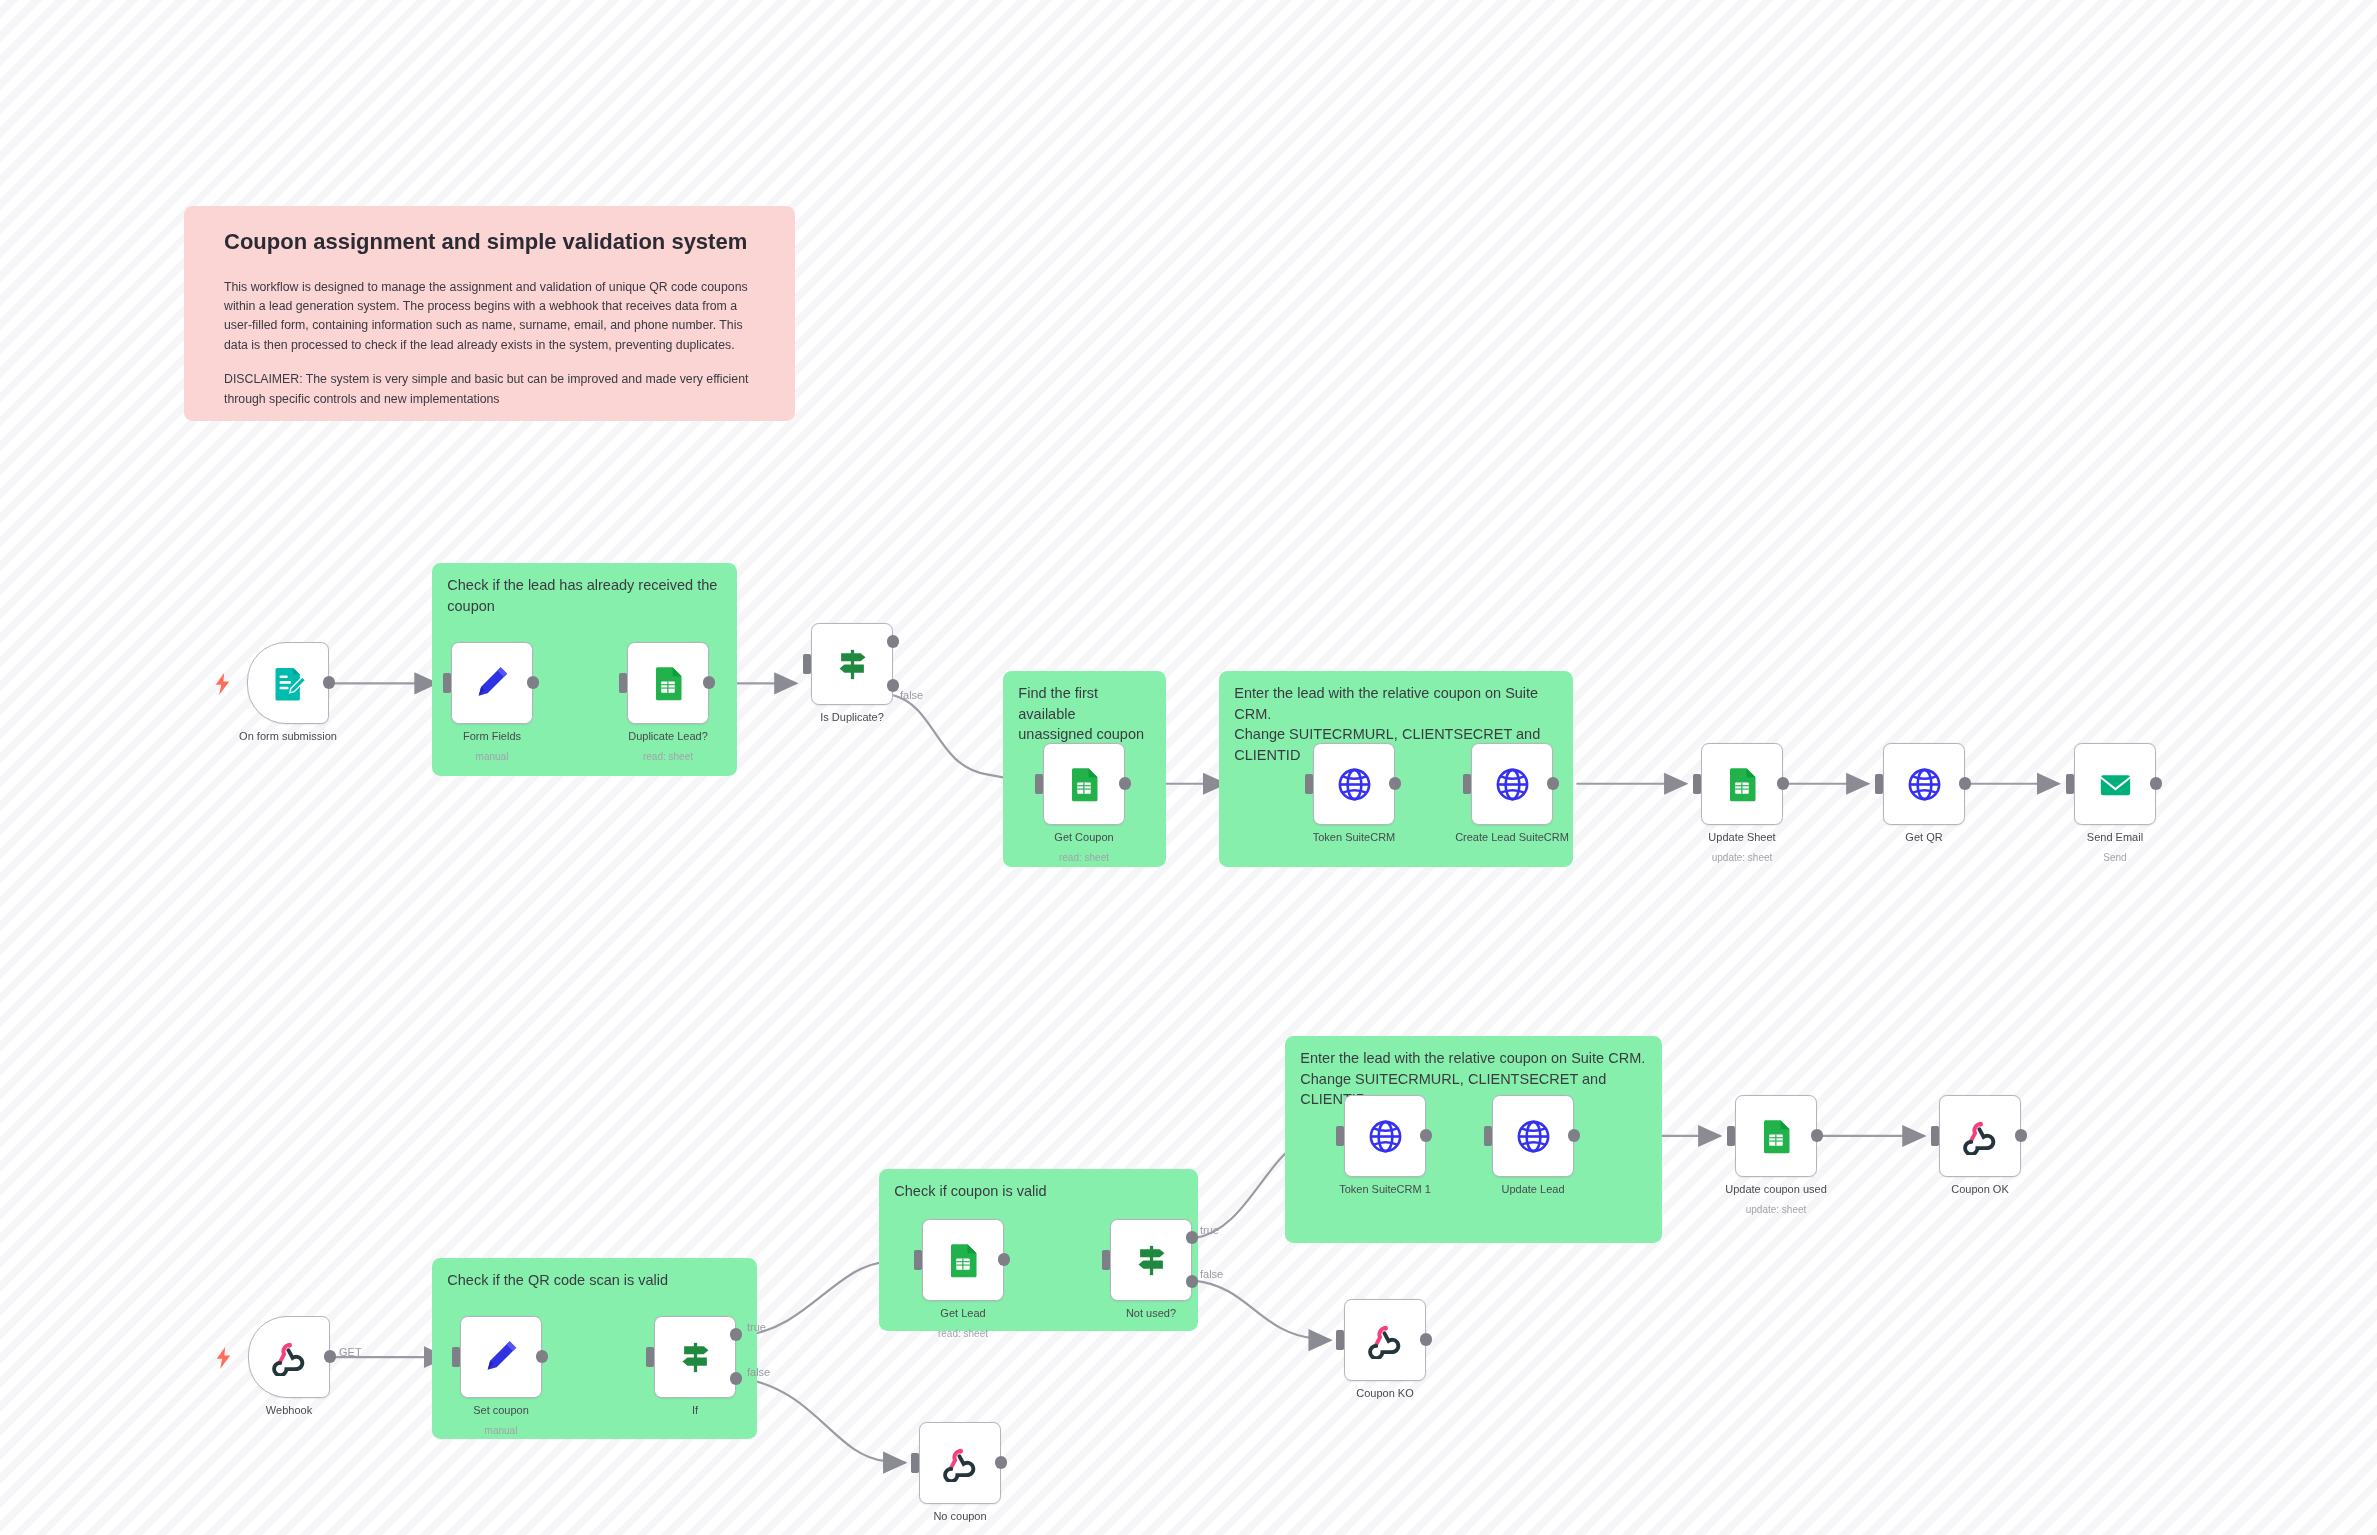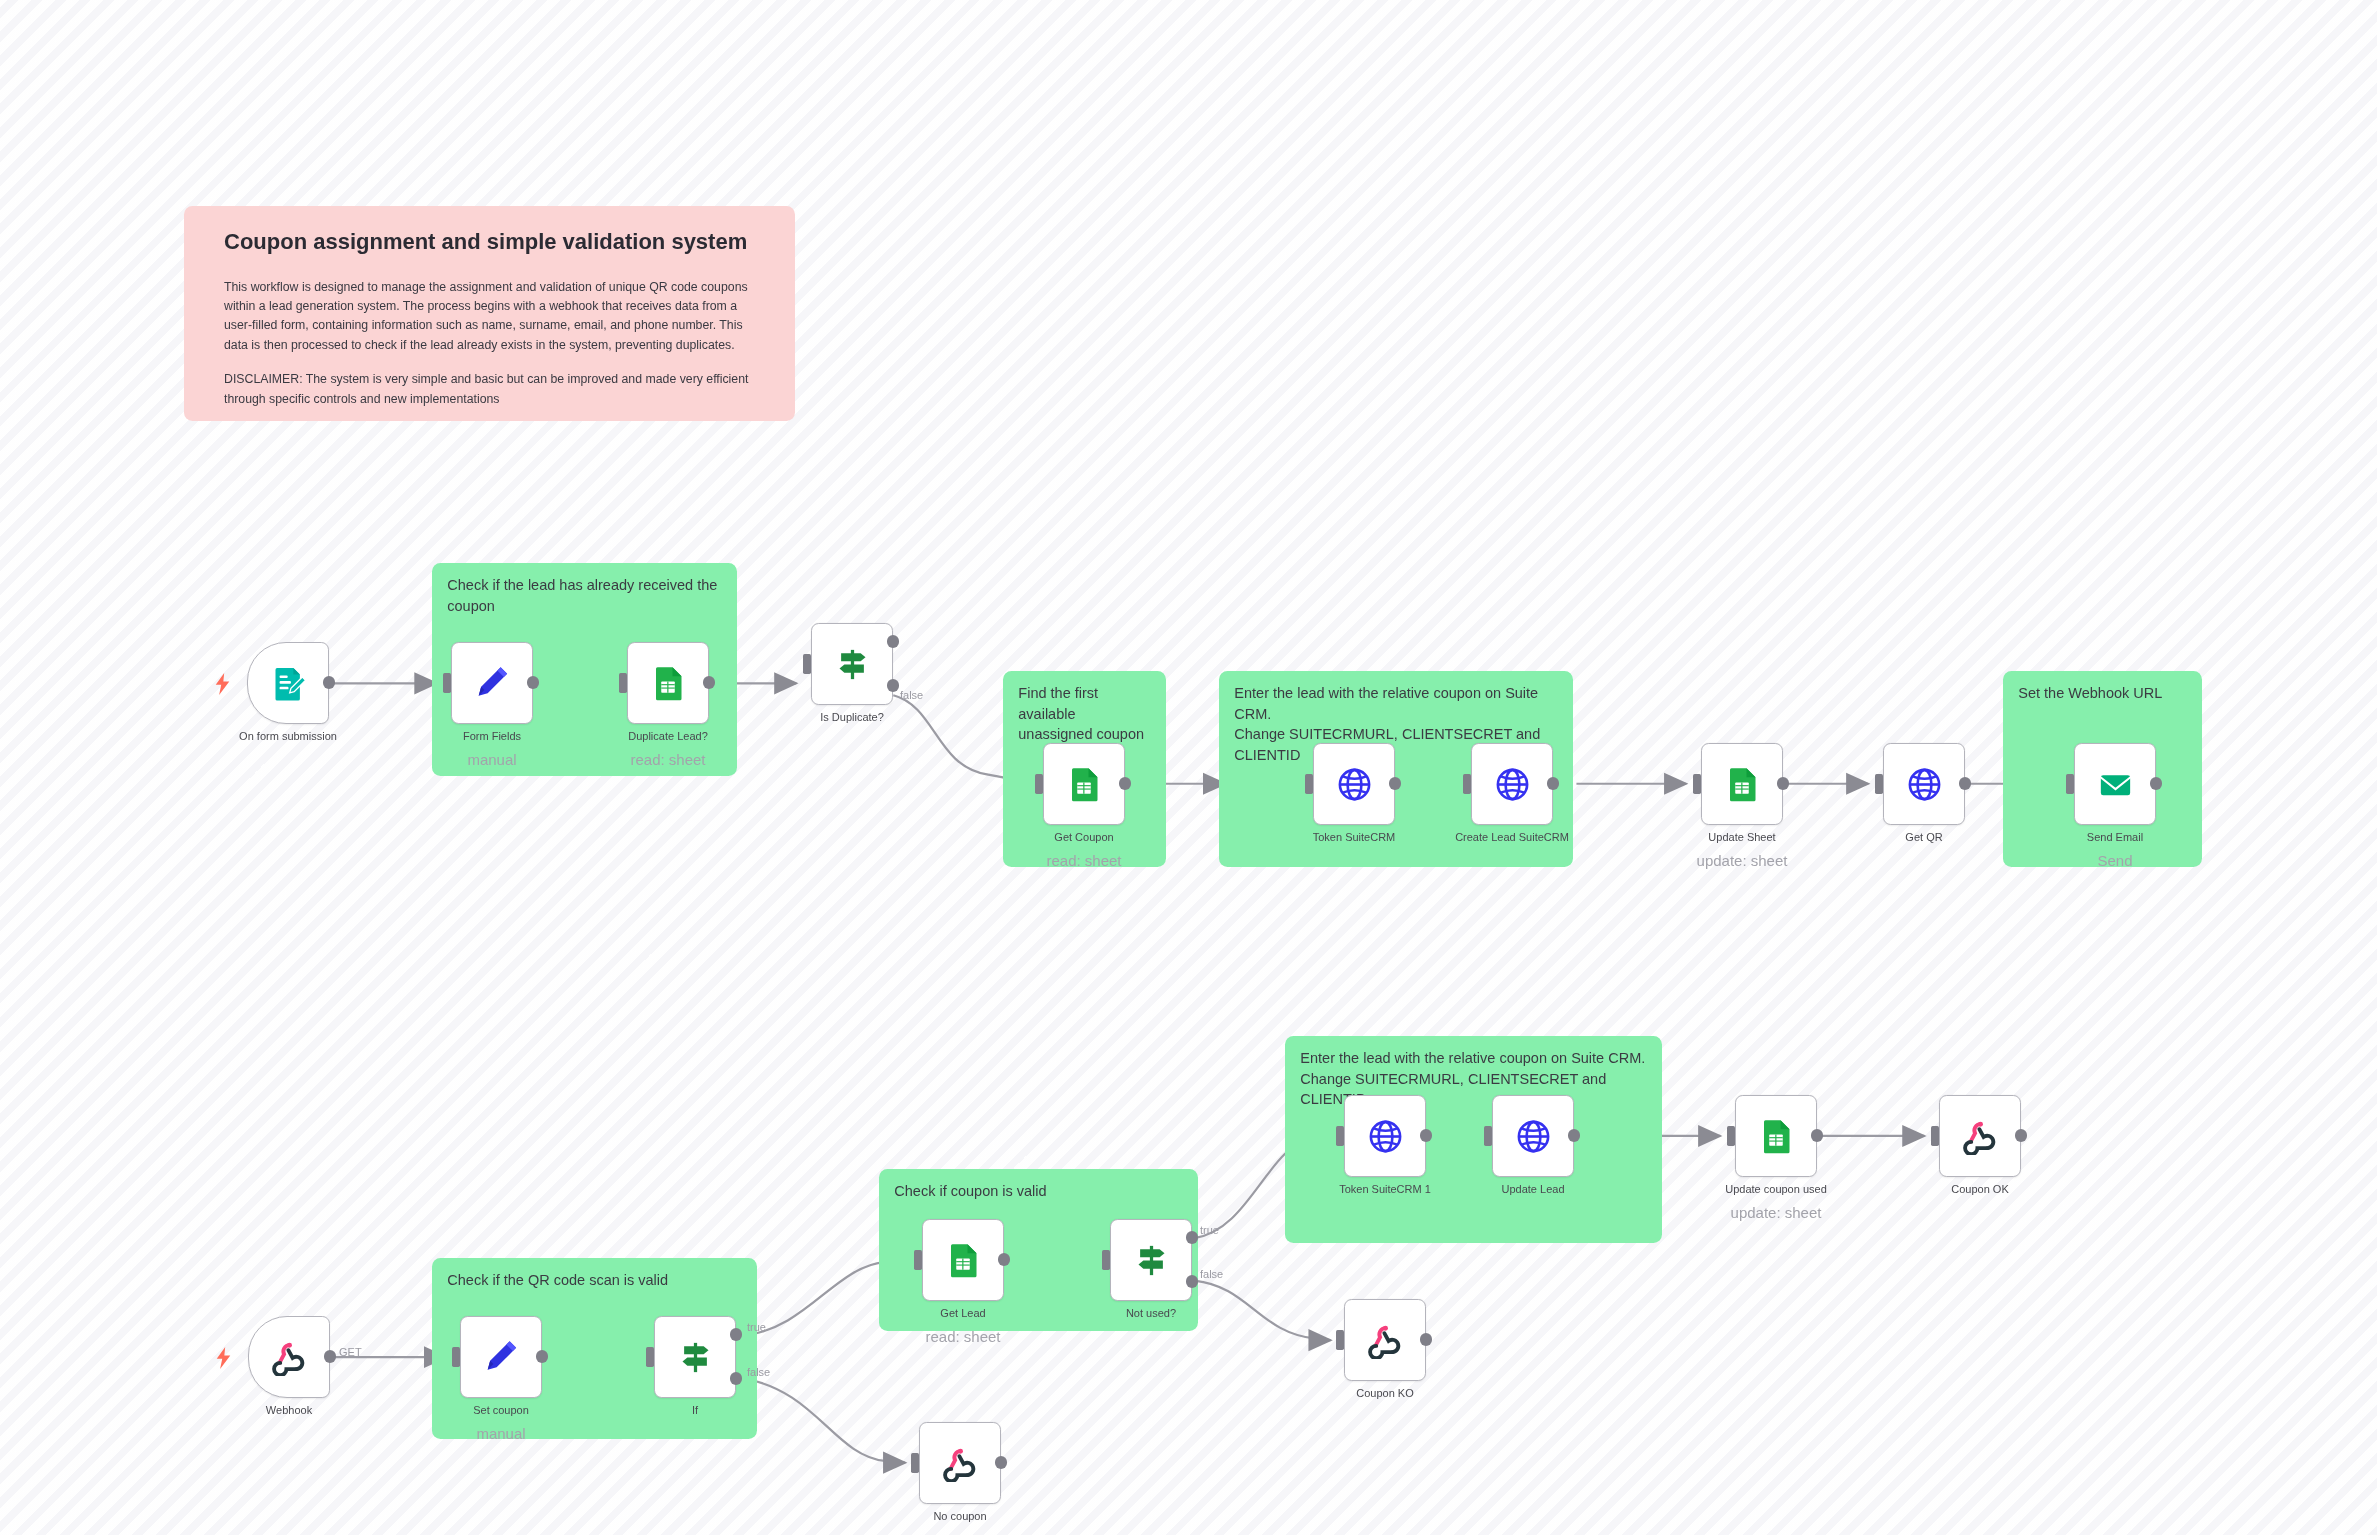--- a/index.html
+++ b/index.html
@@ -45,21 +45,21 @@
     border-top-left-radius:39px;border-bottom-left-radius:39px;
   }
   .node .caption{
     position:absolute;left:50%;transform:translateX(-50%);
     top:88px;white-space:nowrap;text-align:center;
     font-size:11px;color:#49494f;font-weight:normal;
   }
   .node .subcaption{
     position:absolute;left:50%;transform:translateX(-50%);
     top:109px;white-space:nowrap;text-align:center;
-    font-size:15px;color:#a3a3ab;
+    font-size:10px;color:#a3a3ab;
   }
   
   .dot{position:absolute;width:12.8px;height:12.8px;border-radius:50%;background:#7f7f88;}
   .dot.out{right:-6.4px;top:34px;}
   .dot.out.t{right:-6.4px;top:12px;}
   .dot.out.f{right:-6.4px;top:56px;}
   .inport{position:absolute;left:-7.7px;top:31px;width:7.7px;height:20.4px;background:#7f7f88;border-radius:1.7px;}
   .bolt{position:absolute;left:-34px;top:31px;width:19px;height:22px;}
 
   .ico{display:block;}
@@ -117,23 +117,20 @@
   <div class="sticky yellow" style="left:1003px;top:671px;width:163px;height:196px;">
     <div class="sticky-label">Find the first available
 unassigned coupon</div>
   </div>
 
   <div class="sticky yellow" style="left:1219px;top:671px;width:354px;height:196px;">
     <div class="sticky-label">Enter the lead with the relative coupon on Suite CRM.
 Change SUITECRMURL, CLIENTSECRET and CLIENTID</div>
   </div>
 
-  <div class="sticky yellow" style="left:2003px;top:671px;width:199px;height:196px;">
-    <div class="sticky-label">Set the Webhook URL</div>
-  </div>
 
   <div class="sticky yellow" style="left:1285px;top:1036px;width:377px;height:207px;">
     <div class="sticky-label">Enter the lead with the relative coupon on Suite CRM.
 Change SUITECRMURL, CLIENTSECRET and CLIENTID</div>
   </div>
 
   <div class="sticky yellow" style="left:879px;top:1169px;width:319px;height:162px;">
     <div class="sticky-label">Check if coupon is valid</div>
   </div>
 

